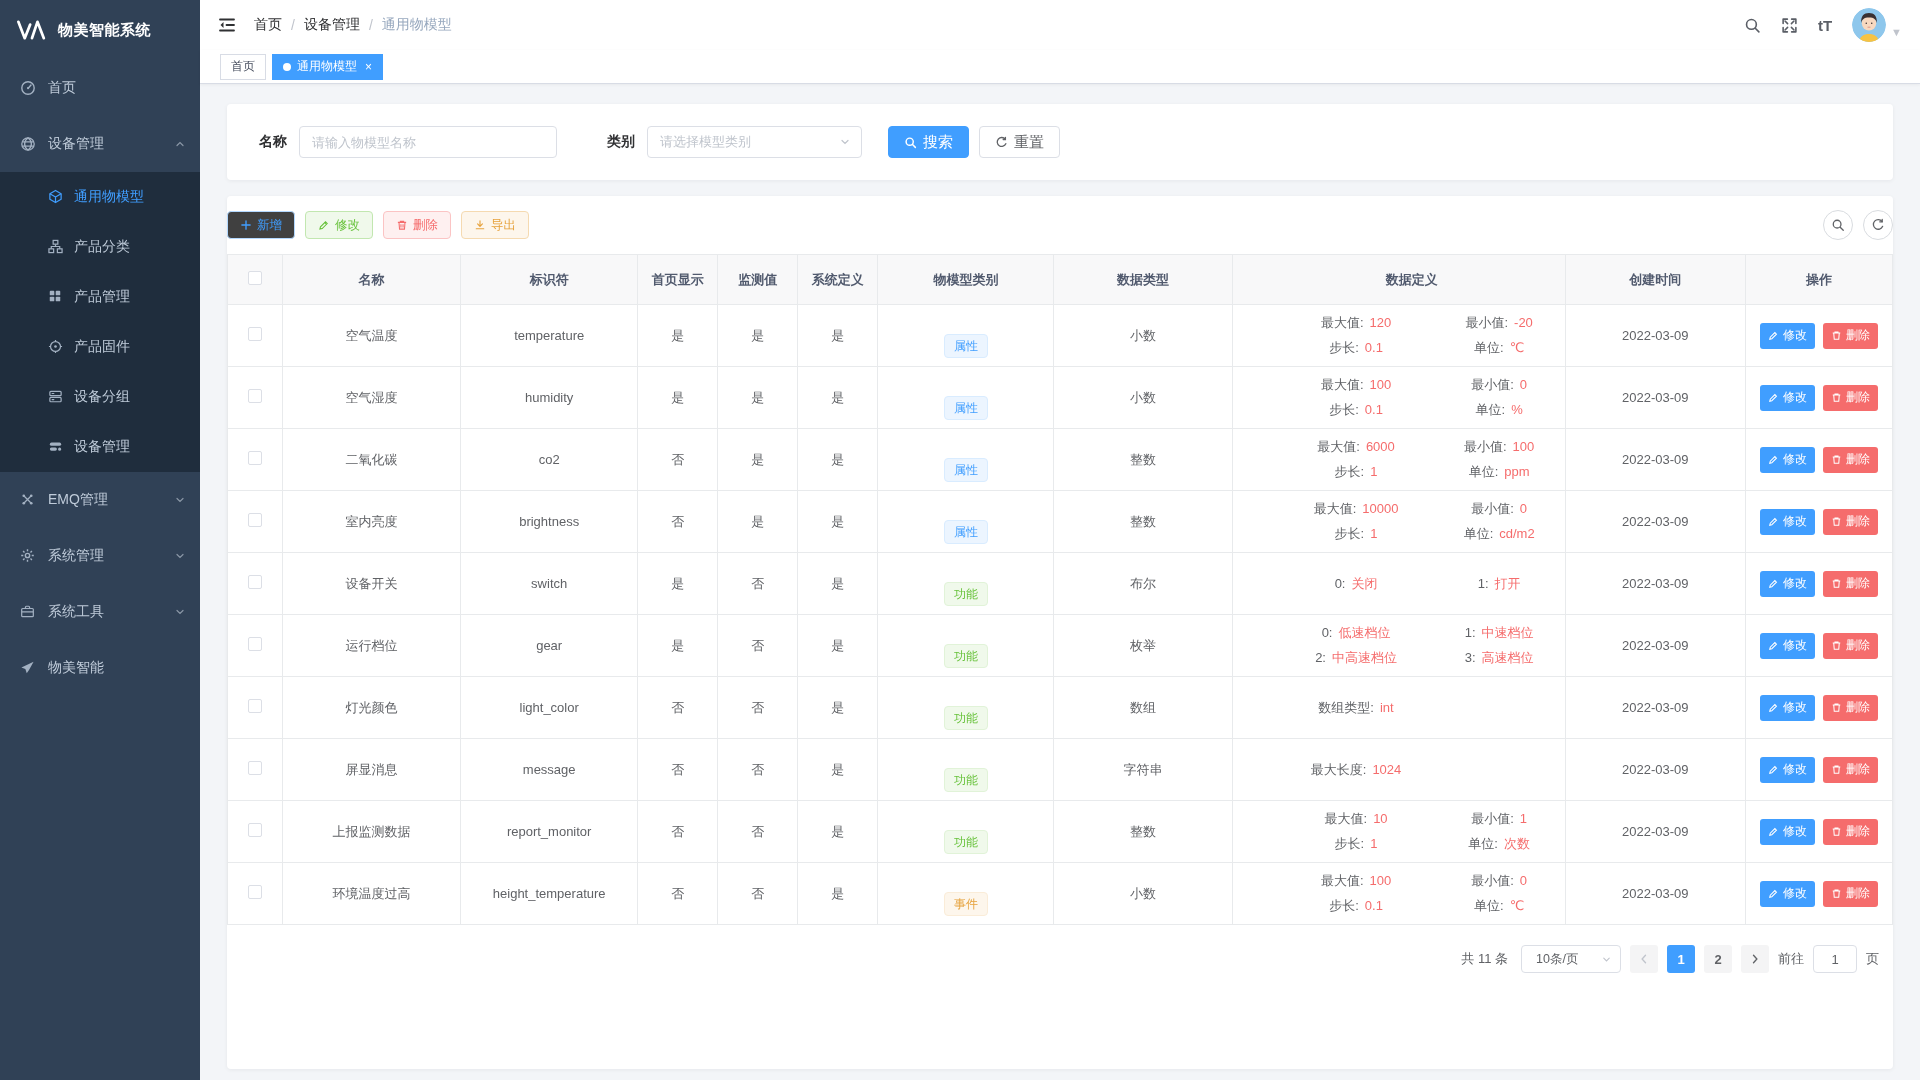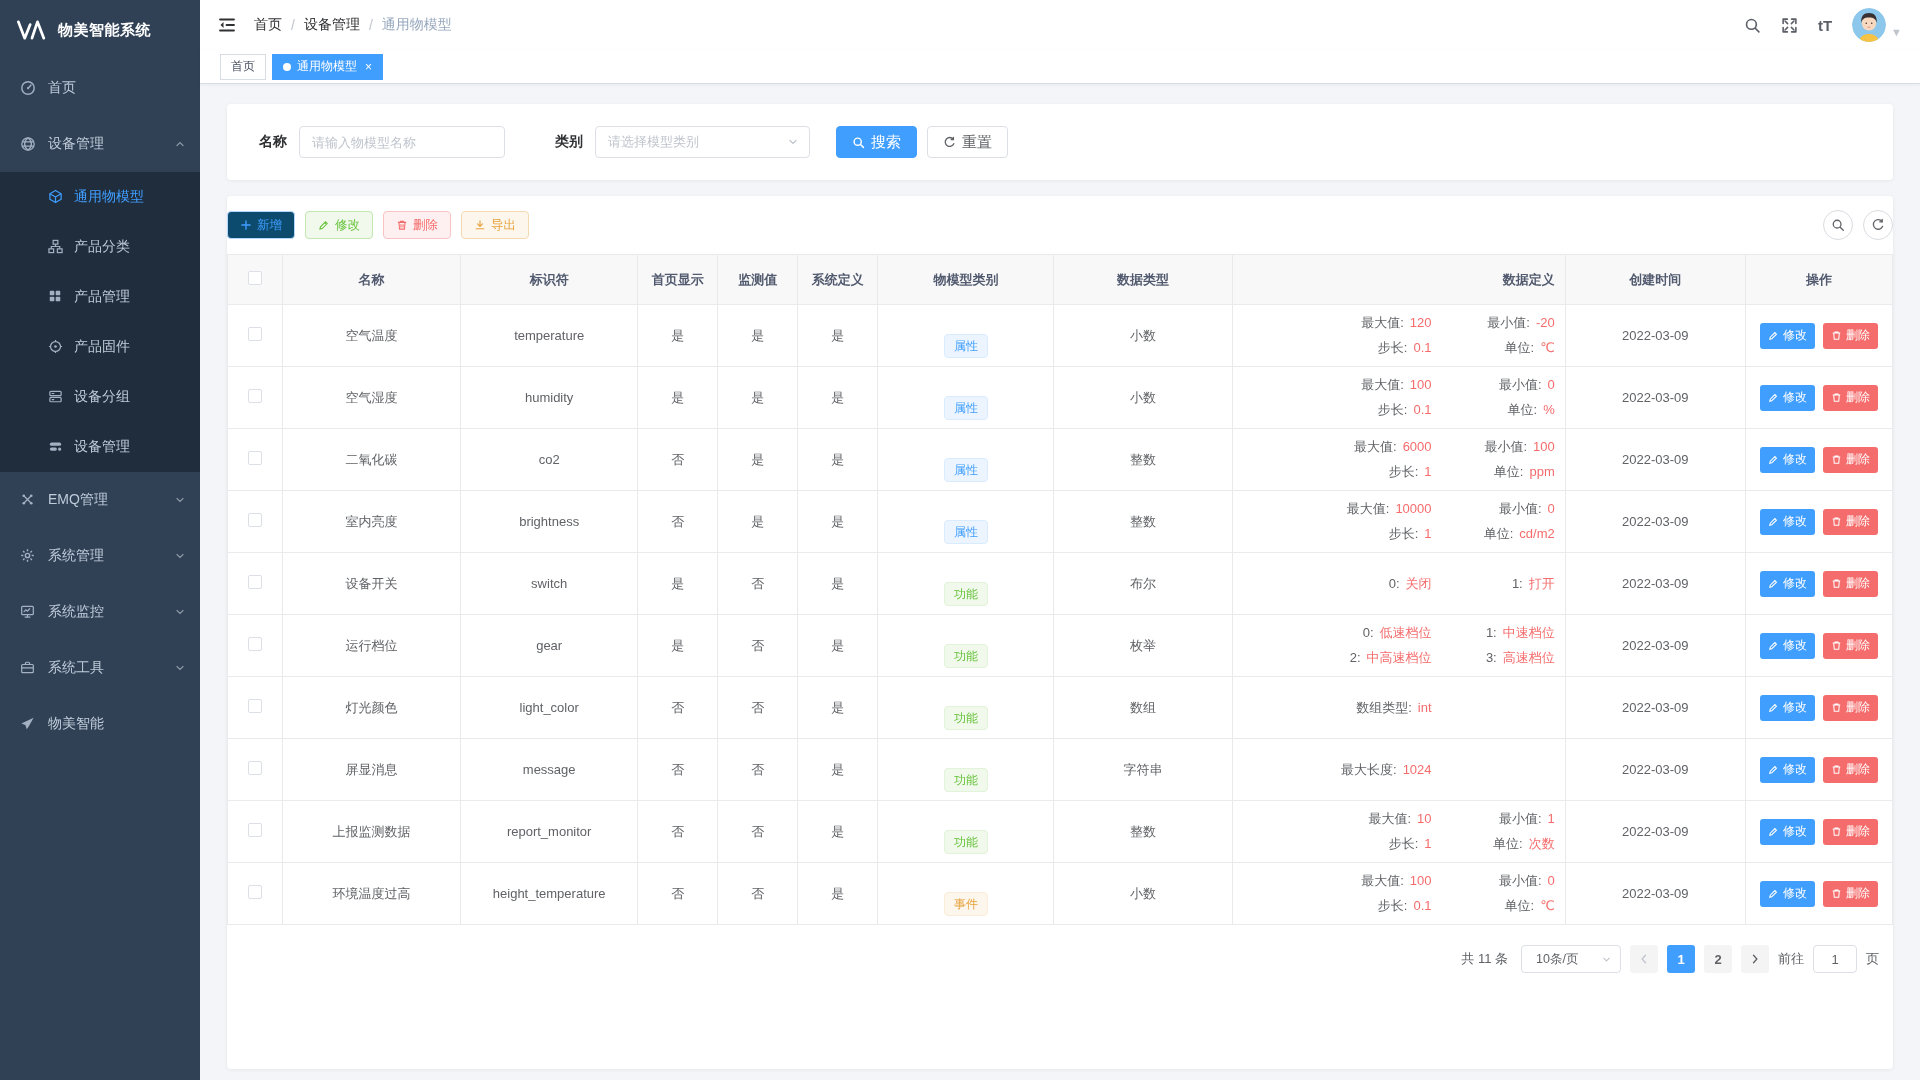--- a/index.html
+++ b/index.html
@@ -42,44 +42,44 @@
   .tag-item { height:26px; border:1px solid #d8dce5; background:#fff; padding:0 10px; font-size:12px; color:#495060; display:inline-flex; align-items:center; gap:6px; cursor:pointer; }
   .tag-item.active { background:#409eff; border-color:#409eff; color:#fff; }
   .tag-dot { width:8px; height:8px; border-radius:50%; background:#fff; display:inline-block; }
   .tag-close { font-size:12px; margin-left:2px; }
 
   .content { flex:1; padding:20px 27px 0; overflow:hidden; }
 
   
   .search-card { background:#fff; border-radius:4px; box-shadow:0 1px 4px rgba(0,21,41,.06); padding:22px 20px 22px 32px; display:flex; align-items:center; margin-bottom:16px; }
   .f-label { font-size:14px; font-weight:700; color:#303133; margin-right:12px; }
-  .f-input { width:206px; height:32px; border:1px solid #dcdfe6; border-radius:4px; padding:0 12px; font-size:13px; color:#606266; font-family:inherit; outline:none; }
+  .f-input { width:258px; height:32px; border:1px solid #dcdfe6; border-radius:4px; padding:0 12px; font-size:13px; color:#606266; font-family:inherit; outline:none; }
   .f-input::placeholder { color:#bfc4cc; }
   .f-select { width:215px; height:32px; border:1px solid #dcdfe6; border-radius:4px; padding:0 10px 0 12px; display:flex; align-items:center; justify-content:space-between; color:#bfc4cc; font-size:13px; cursor:pointer; background:#fff; }
   .f-gap { width:50px; }
   .btn { height:32px; border-radius:4px; display:inline-flex; align-items:center; gap:6px; padding:0 15px; font-size:15px; cursor:pointer; border:1px solid transparent; font-family:inherit; }
   .btn-primary { background:#409eff; border-color:#409eff; color:#fff; margin-left:26px; }
   .btn-plain-default { background:#fff; border-color:#dcdfe6; color:#606266; margin-left:10px; }
 
   
   .table-card { background:#fff; border-radius:4px; box-shadow:0 1px 4px rgba(0,21,41,.06); padding:14px 0 96px; }
   .toolbar { display:flex; align-items:center; padding-bottom:14px; }
   .tb-btn { height:28px; padding:0 12px; border-radius:4px; font-size:12.5px; display:inline-flex; align-items:center; gap:5px; margin-right:10px; cursor:pointer; border:1px solid; font-family:inherit; }
-  .tb-add { color:#409eff; background:#0c4a6e; border-color:#b3d8ff; }
+  .tb-add { color:#409eff; background:#404040; border-color:#b3d8ff; }
   .tb-edit { color:#67c23a; background:#f0f9eb; border-color:#c2e7b0; }
   .tb-del { color:#f56c6c; background:#fef0f0; border-color:#fbc4c4; }
   .tb-export { color:#e6a23c; background:#fdf6ec; border-color:#f5dab1; }
   .tool-circles { margin-left:auto; display:flex; gap:10px; }
   .circle-btn { width:30px; height:30px; border-radius:50%; border:1px solid #d9dce0; background:#fff; display:flex; align-items:center; justify-content:center; color:#606266; cursor:pointer; }
 
   table { width:100%; border-collapse:collapse; table-layout:fixed; font-size:13px; color:#606266; }
   th, td { border:1px solid #e8eaec; text-align:center; vertical-align:middle; }
   thead th { background:#f8f8f9; color:#515a6e; font-weight:700; height:50px; }
   tbody td { height:54px; padding:8px 0; background:#fff; }
-  th.def-col, td.def-cell { text-align:right; padding-left:24px; padding-right:10px; }
+  th.def-col, td.def-cell { text-align:center; padding-left:36px; padding-right:10px; }
   .def-grid { display:grid; grid-template-columns:175px 1fr; row-gap:7px; }
   .def-pair { white-space:nowrap; }
   .def-val { color:#f56c6c; margin-left:6px; }
   .checkbox { width:14px; height:14px; border:1px solid #dcdfe6; border-radius:2px; background:#fff; display:inline-block; cursor:pointer; }
 
   .tag-pill { display:inline-block; height:24px; line-height:22px; padding:0 9px; border-radius:4px; font-size:12px; border:1px solid;margin-top:21px; }
   .tag-attr  { color:#409eff; background:#ecf5ff; border-color:#d9ecff; }
   .tag-func  { color:#67c23a; background:#f0f9eb; border-color:#e1f3d8; }
   .tag-event { color:#e6a23c; background:#fdf6ec; border-color:#faecd8; }
 
@@ -219,35 +219,20 @@
     </span>
   </div>
   <div class="menu-item">
     <span class="mi-icon">
       <svg width="15" height="15" viewBox="0 0 16 16" fill="none" stroke="currentColor" stroke-width="1.5">
           <circle cx="8" cy="8" r="2.3"></circle>
           <path d="M8 1.3v2.2M8 12.5v2.2M1.3 8h2.2M12.5 8h2.2M3.3 3.3l1.5 1.5M11.2 11.2l1.5 1.5M12.7 3.3l-1.5 1.5M4.8 11.2l-1.5 1.5"></path>
         </svg>
     </span>
     <span>系统管理</span>
-    <span class="chev">
-      <svg width="12" height="12" viewBox="0 0 16 16" fill="none" stroke="currentColor" stroke-width="1.6" stroke-linecap="round">
-          <path d="M4 6l4 4 4-4"></path>
-        </svg>
-    </span>
-  </div>
-  <div class="menu-item">
-    <span class="mi-icon">
-      <svg width="15" height="15" viewBox="0 0 16 16" fill="none" stroke="currentColor" stroke-width="1.3">
-          <rect x="1.8" y="2.5" width="12.4" height="8.8" rx="1"></rect>
-          <path d="M8 11.3V14M5 14h6"></path>
-          <path d="M4.3 8.2l2-2 1.6 1.5 2.4-2.6" stroke-linecap="round"></path>
-        </svg>
-    </span>
-    <span>系统监控</span>
     <span class="chev">
       <svg width="12" height="12" viewBox="0 0 16 16" fill="none" stroke="currentColor" stroke-width="1.6" stroke-linecap="round">
           <path d="M4 6l4 4 4-4"></path>
         </svg>
     </span>
   </div>
   <div class="menu-item">
     <span class="mi-icon">
       <svg width="15" height="15" viewBox="0 0 16 16" fill="none" stroke="currentColor" stroke-width="1.3">
           <rect x="1.8" y="4.8" width="12.4" height="8.7" rx="1"></rect>

